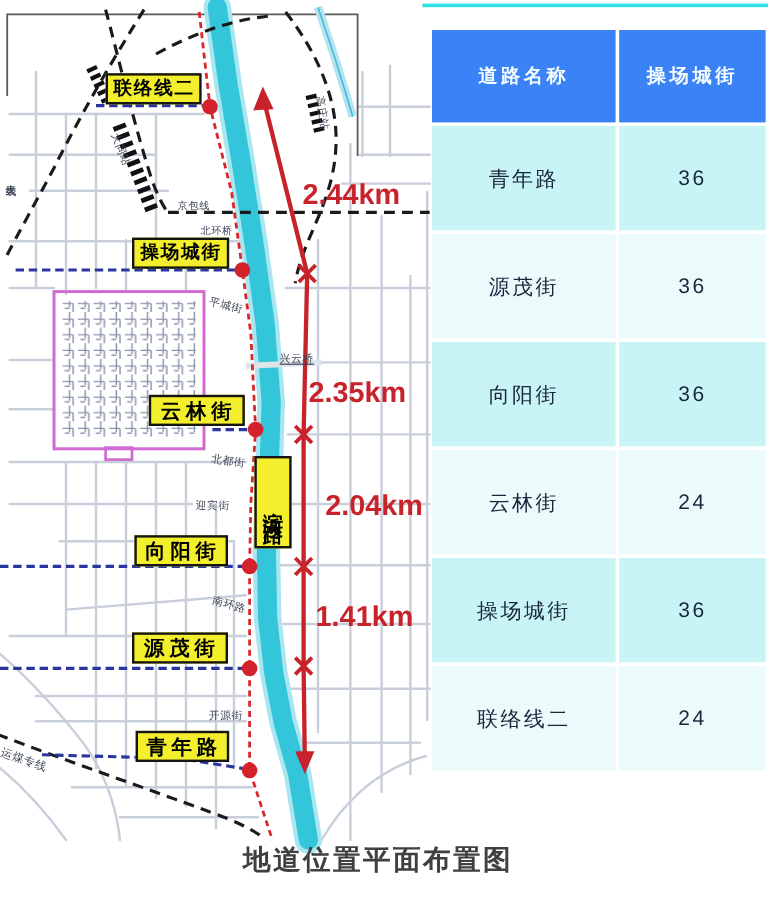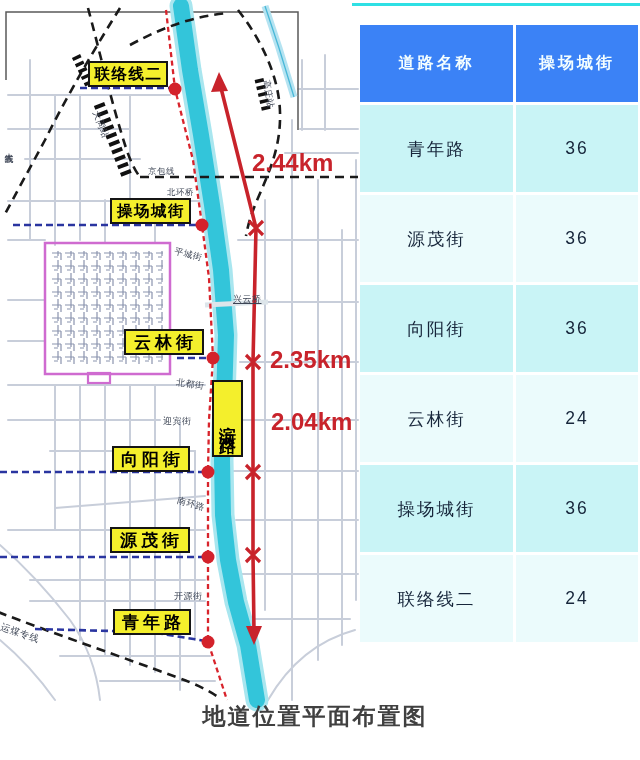--- a/index.html
+++ b/index.html
@@ -187,22 +187,23 @@
 
   <div class="ylabel ch4" style="left:88px;top:61px;width:80px;height:26px;">联络线二</div>
   <div class="ylabel ch4" style="left:110px;top:198px;width:81px;height:26px;">操场城街</div>
   <div class="ylabel" style="left:124px;top:329px;width:80px;height:26px;">云林街</div>
   <div class="ylabel vert" style="left:212px;top:380px;width:31px;height:77px;">滨河路</div>
   <div class="ylabel" style="left:112px;top:446px;width:78px;height:26px;">向阳街</div>
   <div class="ylabel" style="left:110px;top:527px;width:80px;height:26px;">源茂街</div>
   <div class="ylabel" style="left:113px;top:609px;width:78px;height:26px;">青年路</div>
 
   <div class="km" style="left:252px;top:149px;">2.44km</div>
-  <div class="km" style="left:270px;top:314px;margin-top:32px;">2.35km</div>
+  <div class="km" style="left:257px;top:314px;">2.35km</div>
   <div class="km" style="left:271px;top:408px;">2.04km</div>
+  <div class="km" style="left:263px;top:501px;">1.41km</div>
 
   <div class="mtxt" style="left:101px;top:109px;transform:rotate(68deg);">大同站</div>
   <div class="mtxt" style="left:272px;top:79px;transform:rotate(80deg);">高庄站</div>
   <div class="mtxt vert" style="left:2px;top:146px;height:50px;">大秦线</div>
   <div class="mtxt" style="left:148px;top:166px;font-size:8.5px;">京包线</div>
   <div class="mtxt" style="left:167px;top:187px;font-size:8.5px;">北环桥</div>
   <div class="mtxt" style="left:176px;top:245px;transform:rotate(14deg);">平城街</div>
   <div class="mtxt" style="left:233px;top:293px;text-decoration:underline;">兴云桥</div>
   <div class="mtxt" style="left:177px;top:376px;transform:rotate(8deg);">北都街</div>
   <div class="mtxt" style="left:163px;top:415px;">迎宾街</div>

